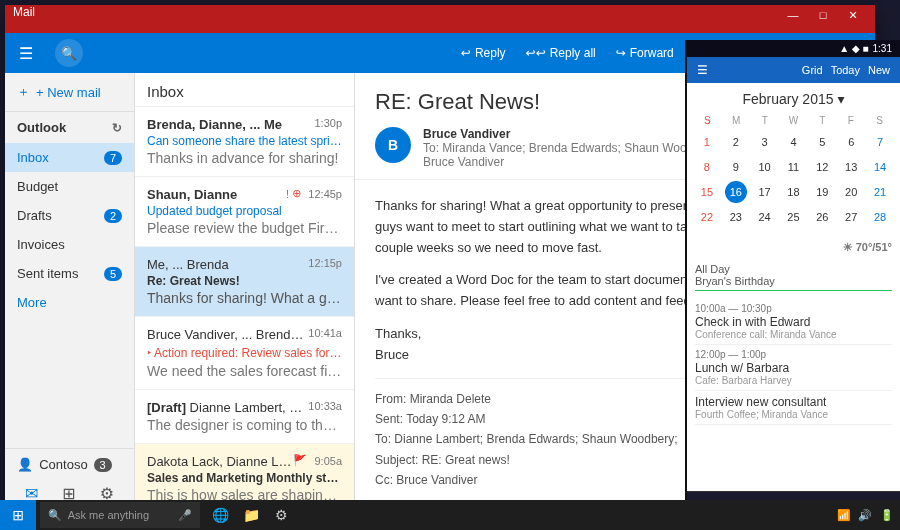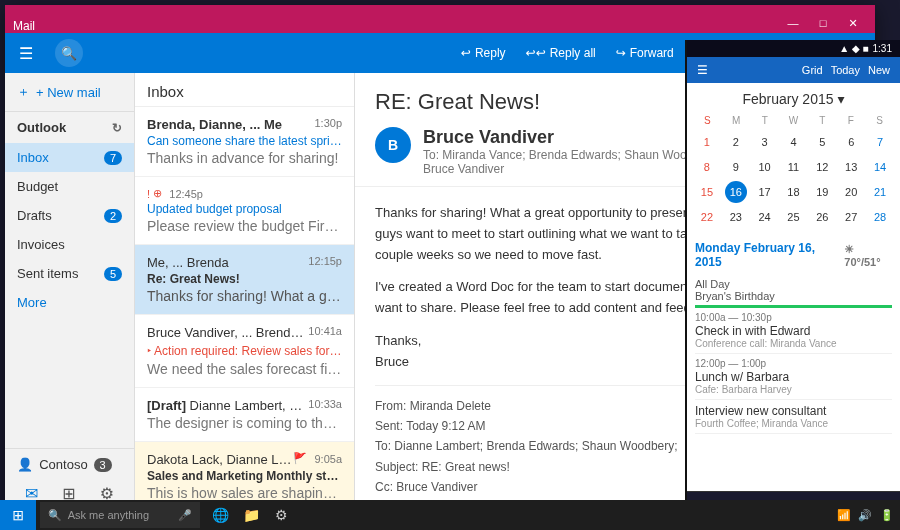--- a/index.html
+++ b/index.html
@@ -21,25 +21,25 @@
       top: 5px;
       left: 5px;
       background: #fff;
       box-shadow: 0 4px 20px rgba(0,0,0,0.5);
       display: flex;
       flex-direction: column;
     }
 
     
     .title-bar {
-      background: #be185d;
+      background: #b91c1c;
       color: #fff;
       height: 28px;
       display: flex;
-      align-items: flex-end;
+      align-items: flex-start;
       padding: 0 8px;
       flex-shrink: 0;
     }
     .title-bar-title {
       font-size: 12px;
       flex: 1;
     }
     .title-bar-controls {
       display: flex;
       gap: 2px;
@@ -326,21 +326,21 @@
       display: flex;
       align-items: center;
       justify-content: center;
       font-size: 14px;
       font-weight: 600;
       flex-shrink: 0;
     }
     .email-detail-info { flex: 1; }
     .email-detail-sender {
       font-weight: 600;
-      font-size: 18px;
+      font-size: 12px;
       color: #333;
     }
     .email-detail-recipients {
       font-size: 12px;
       color: #777;
     }
     .email-detail-date {
       font-size: 12px;
       color: #777;
       flex-shrink: 0;
@@ -471,22 +471,22 @@
     }
     .phone-event-weather {
       font-size: 11px;
       color: #777;
       margin-left: auto;
     }
     .phone-all-day {
       font-size: 11px;
       color: #555;
       padding: 3px 0;
-      border-bottom: 3px solid #22c55e;
-      margin-bottom: 0;
+      border-bottom: 1px solid #22c55e;
+      margin-bottom: 8px;
     }
     .phone-event {
       padding: 4px 0;
       border-bottom: 1px solid #f0f0f0;
     }
     .phone-event-time {
       font-size: 10px;
       color: #777;
       margin-bottom: 1px;
     }
@@ -677,20 +677,21 @@
         <div class="email-item-top">
           <span class="email-sender">Brenda, Dianne, ... Me</span>
           <span class="email-time">1:30p</span>
         </div>
         <div class="email-subject">Can someone share the latest spring catalog!</div>
         <div class="email-preview">Thanks in advance for sharing!</div>
       </div>
 
       <div class="email-item unread">
         <div class="email-item-top">
+          <span class="email-sender">Shaun, Dianne</span>
           <div class="email-icons">
             <span class="alert-icon">!</span>
             <span class="alert-icon">⊕</span>
             <span class="email-time">12:45p</span>
           </div>
         </div>
         <div class="email-subject">Updated budget proposal</div>
         <div class="email-preview">Please review the budget First Up Consultant</div>
       </div>
 
@@ -827,21 +828,20 @@
         <span class="phone-cal-day">23</span>
         <span class="phone-cal-day">24</span>
         <span class="phone-cal-day">25</span>
         <span class="phone-cal-day">26</span>
         <span class="phone-cal-day">27</span>
         <span class="phone-cal-day sat-day">28</span>
       </div>
     </div>
     <div class="phone-events">
       <div class="phone-event-date">
-        <span>Monday February 16, 2015</span>
         <span class="phone-event-weather">☀ 70°/51°</span>
       </div>
       <div class="phone-all-day">
         <span>All Day</span><br>
         <span>Bryan's Birthday</span>
       </div>
       <div class="phone-event">
         <div class="phone-event-time">10:00a — 10:30p</div>
         <div class="phone-event-title">Check in with Edward</div>
         <div class="phone-event-loc">Conference call: Miranda Vance</div>

